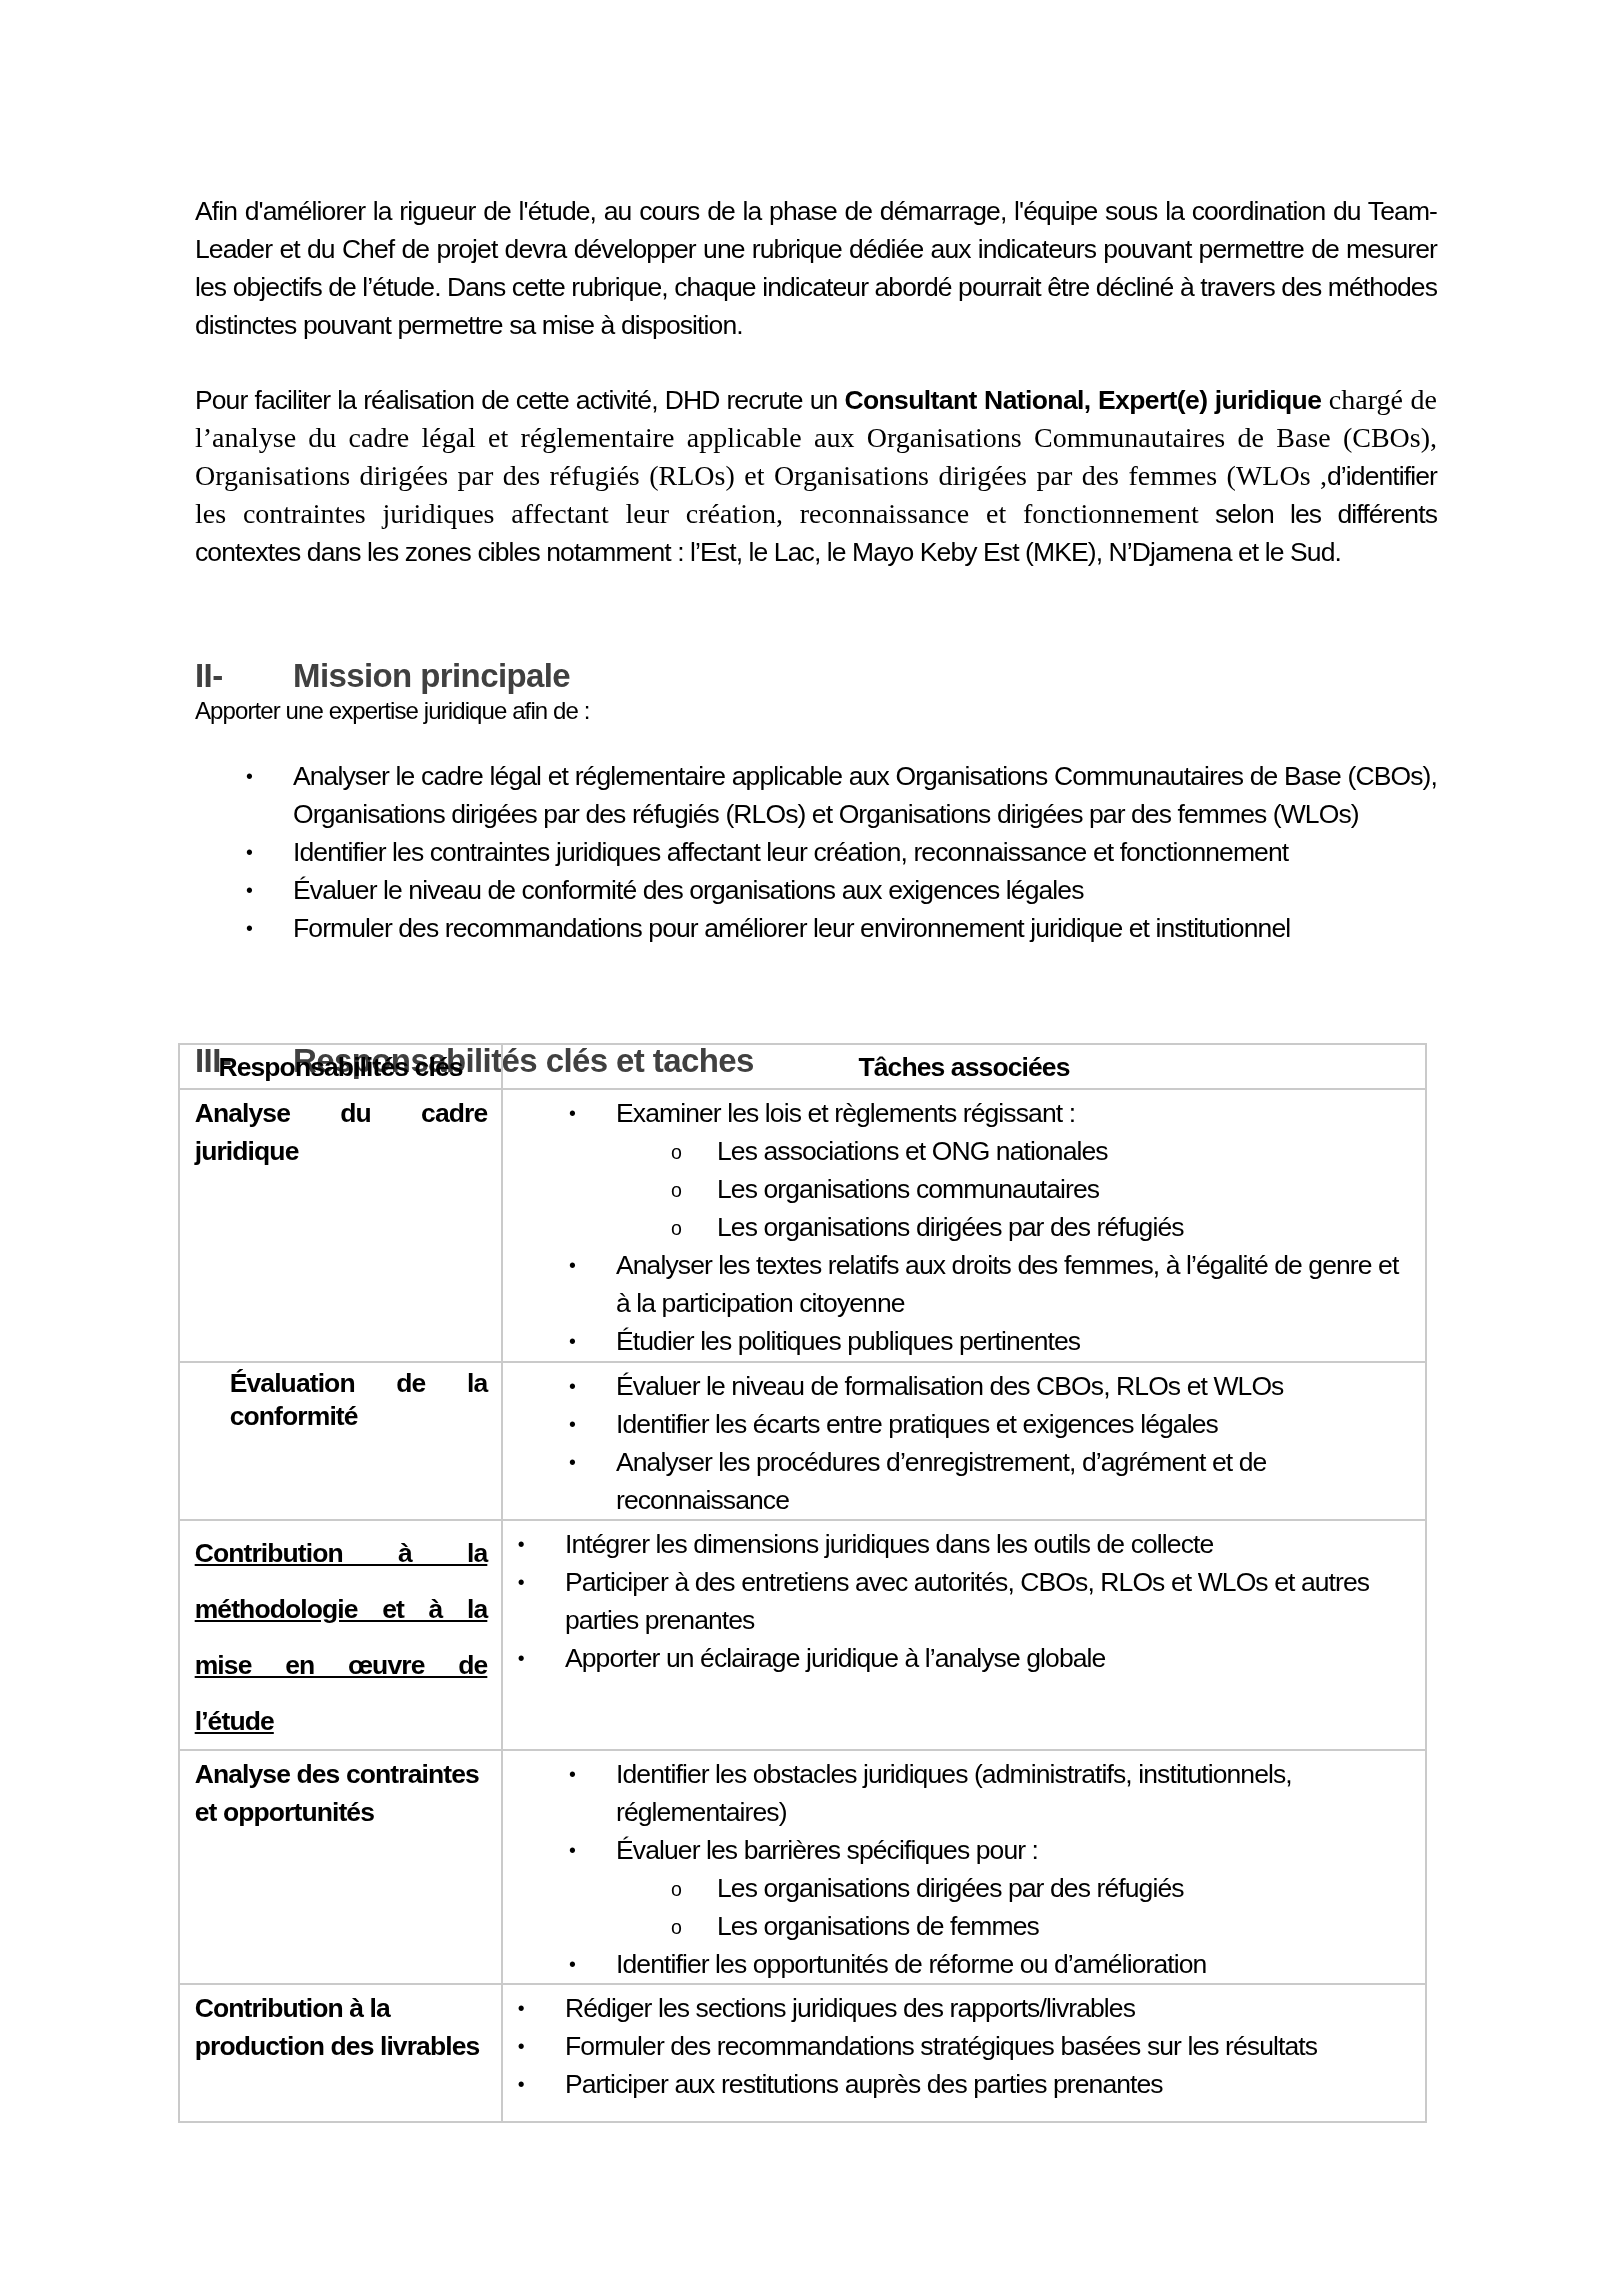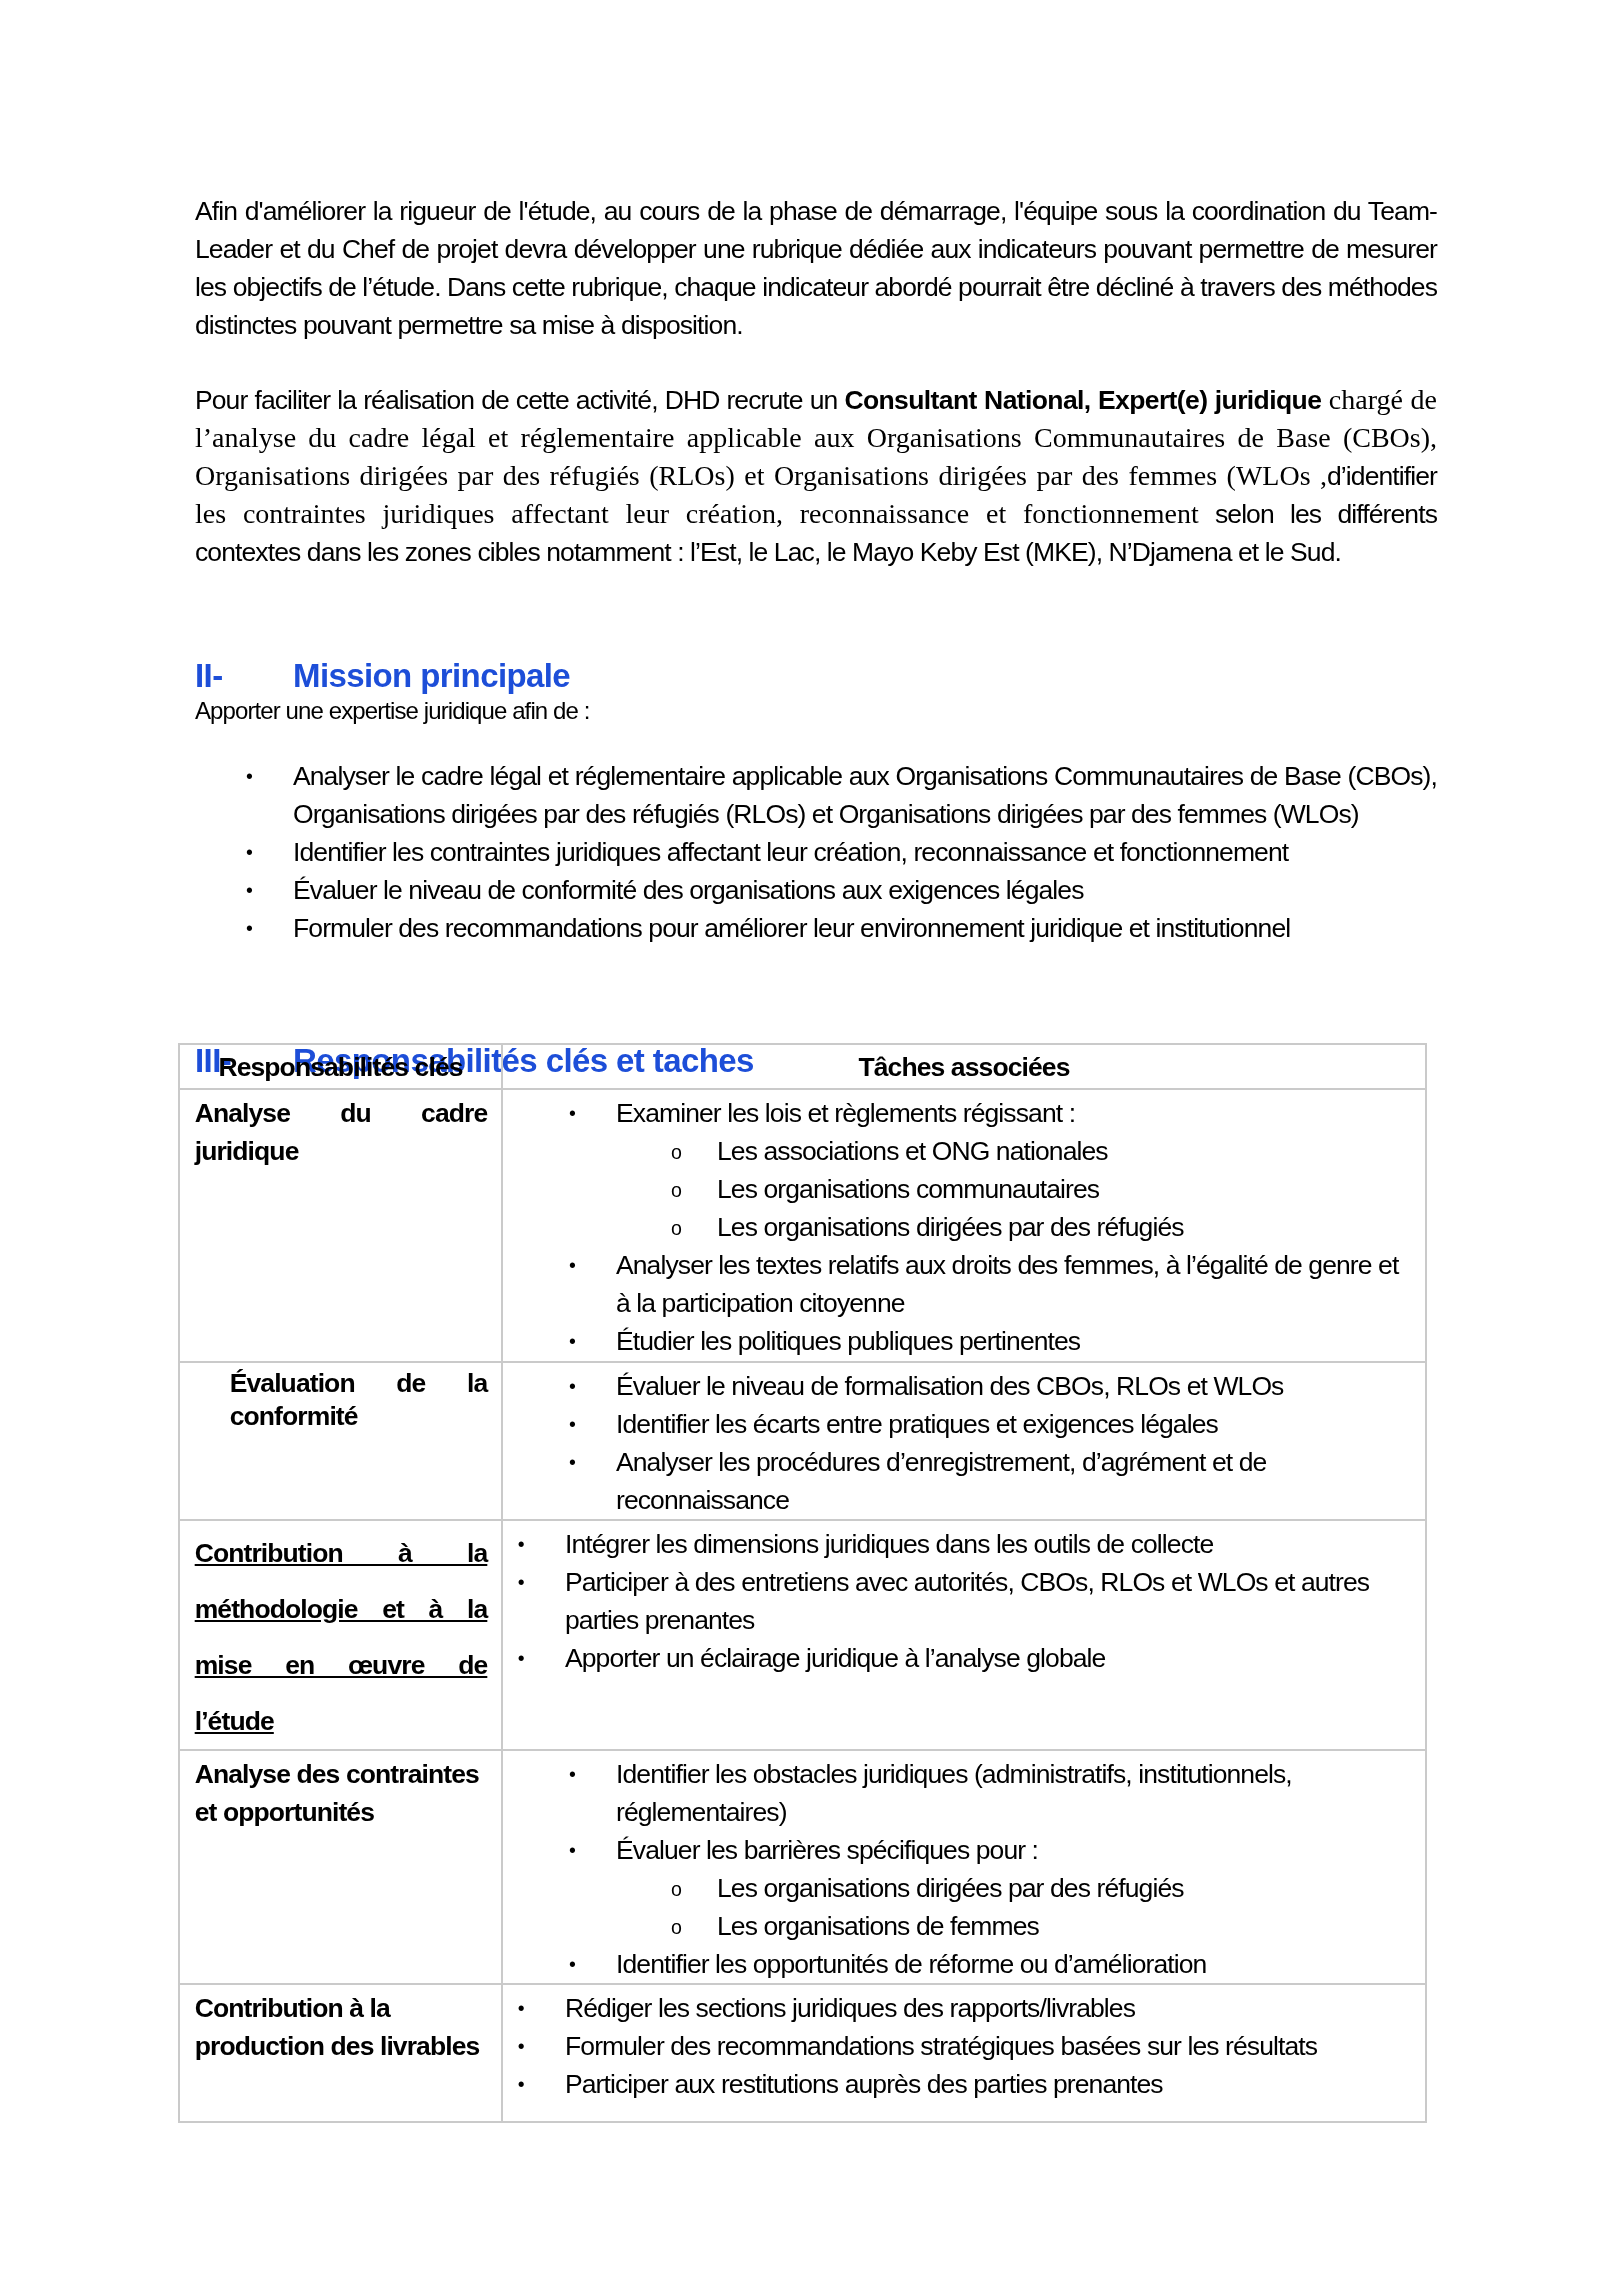--- a/index.html
+++ b/index.html
@@ -9,21 +9,21 @@
     position: absolute; left: 195px; width: 1242px;
     font-family: "Liberation Sans", sans-serif;
     font-size: 26.5px; line-height: 38px; text-align: justify;
     letter-spacing: -0.9px;
   }
   .para .serif-run { font-family: "Liberation Serif", serif; font-size: 28px; letter-spacing: 0; }
   .para b { font-weight: bold; letter-spacing: -0.6px; }
   .heading {
     position: absolute; left: 195px;
     font-family: "Liberation Sans", sans-serif; font-weight: bold;
-    font-size: 33px; color: #1d4ed8; letter-spacing: -0.6px;
+    font-size: 33px; color: #404040; letter-spacing: -0.6px;
   }
   .heading .num { display: inline-block; width: 98px; }
   .intro {
     position: absolute; left: 195px; top: 692px;
     font-family: Liberation Sans, sans-serif; font-size: 24px; letter-spacing: -0.9px; line-height: 38px;
   }
   .mission-list {
     position: absolute; left: 195px; top: 757px; width: 1242px;
     list-style: none; margin: 0; padding: 0;
     font-family: "Liberation Sans", sans-serif; font-size: 26.5px; line-height: 38px; letter-spacing: -0.9px;

